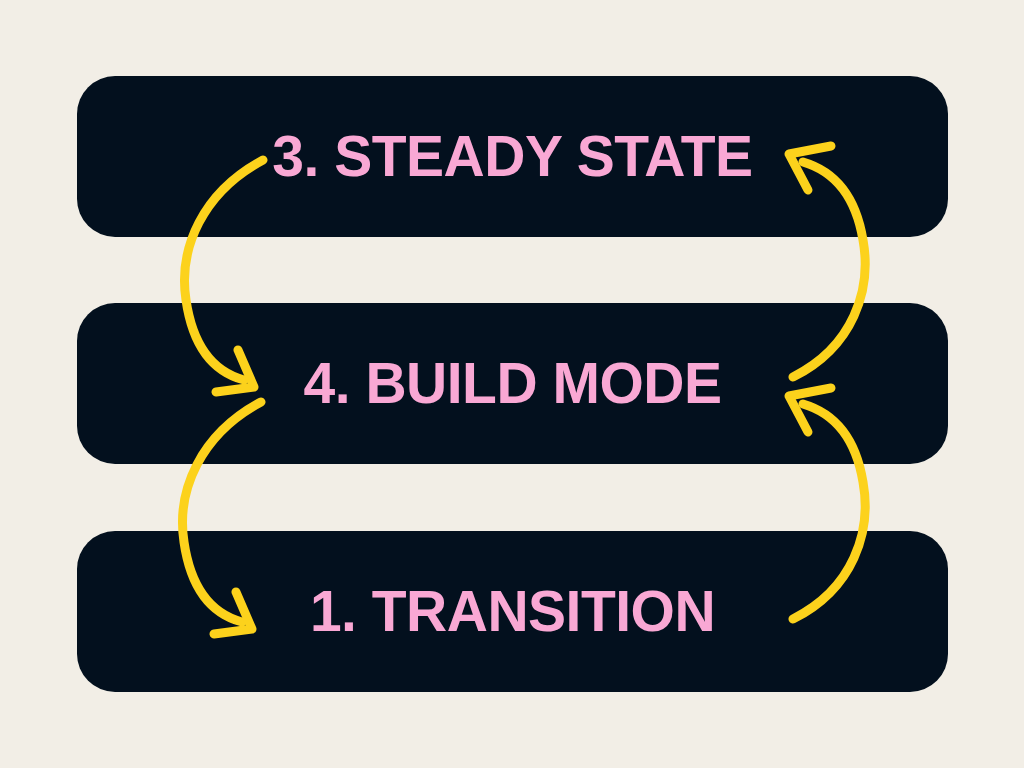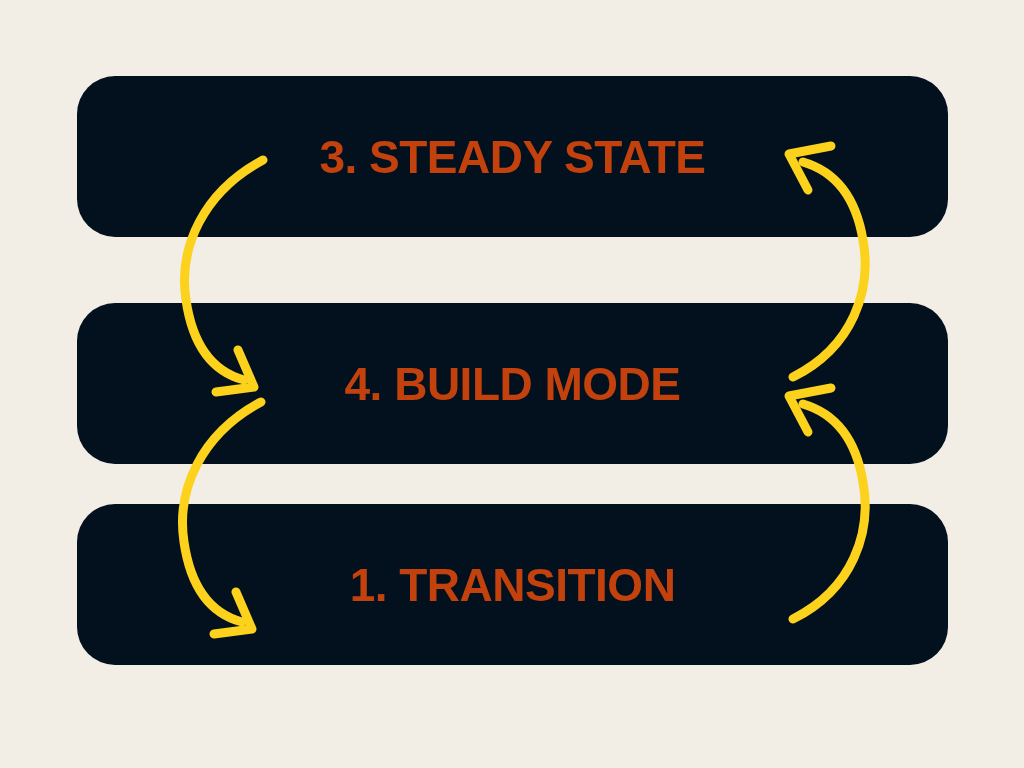--- a/index.html
+++ b/index.html
@@ -23,24 +23,24 @@
     width: 871px;
     height: 161px;
     background: #03101E;
     border-radius: 38px;
     display: flex;
     align-items: center;
     justify-content: center;
   }
   .stage-box.top    { top: 76px; }
   .stage-box.middle { top: 303px; }
-  .stage-box.bottom { top: 504px; text-align: center; }
+  .stage-box.bottom { top: 531px; text-align: center; }
   .stage-label {
-    color: #c2410c;
-    font-size: 46px;
+    color: #f9a8d4;
+    font-size: 57px;
     font-weight: 700;
     letter-spacing: -0.5px;
     white-space: nowrap;
     line-height: 1;
   }
   svg.arrows-layer {
     position: absolute;
     top: 0;
     left: 0;
     width: 1024px;

